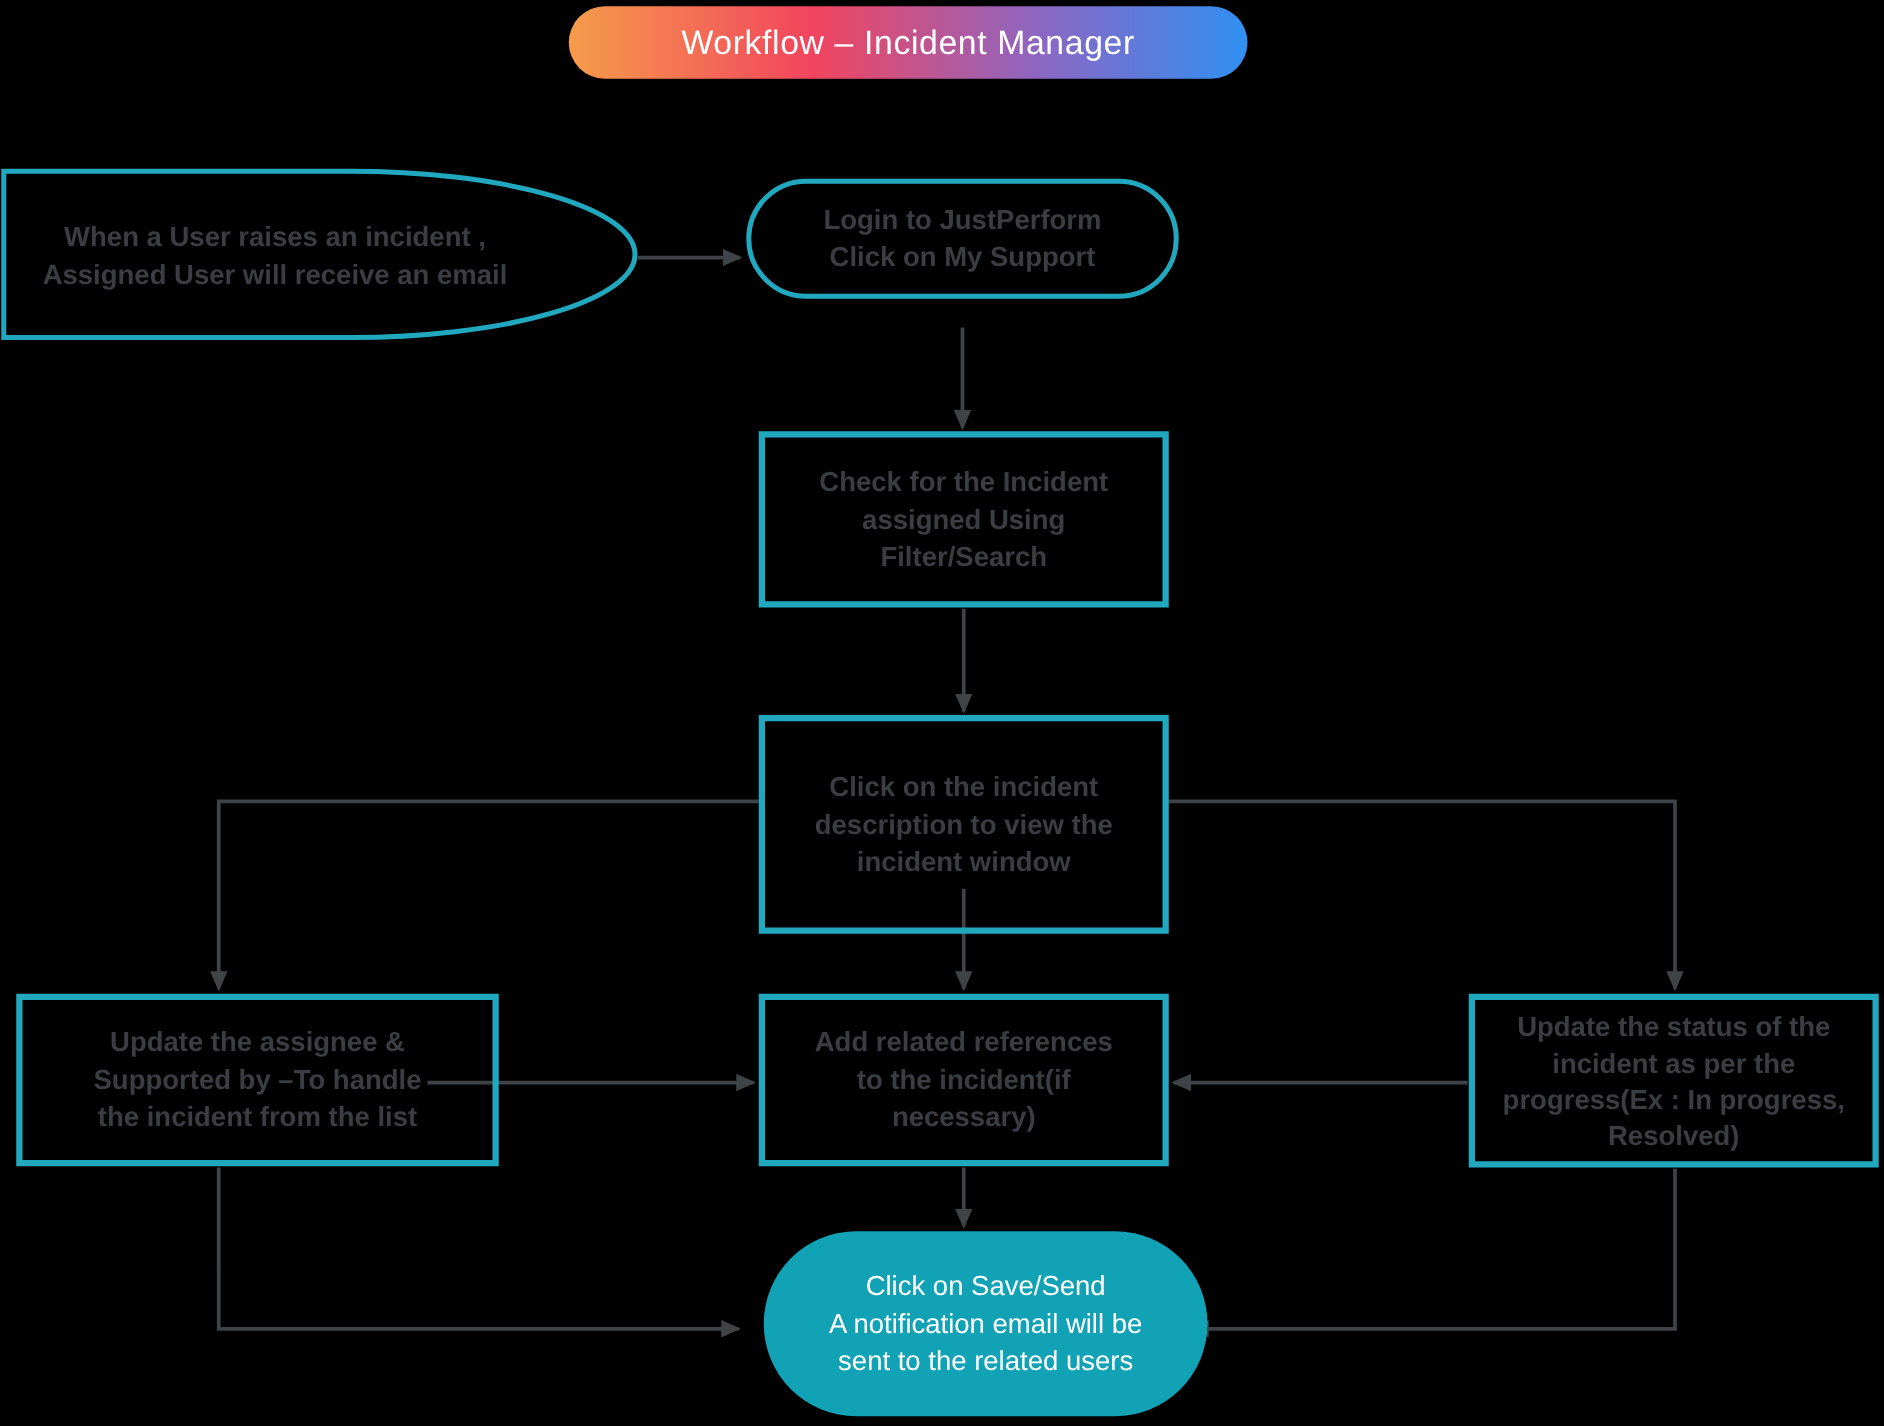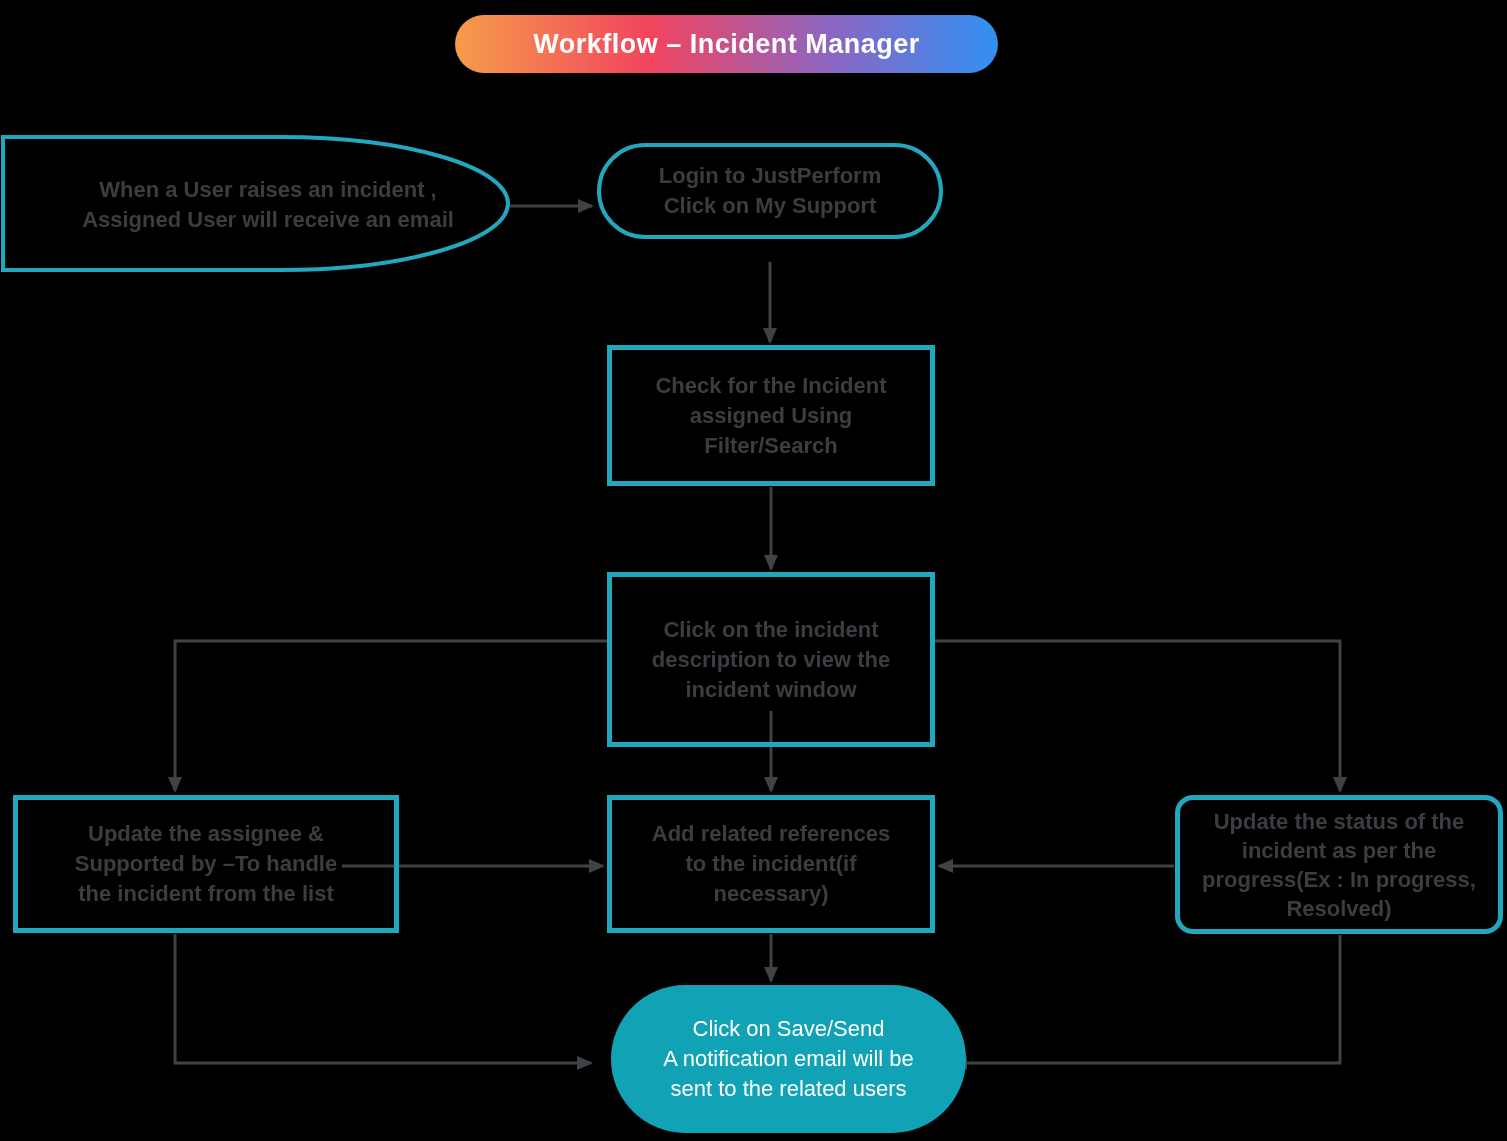--- a/index.html
+++ b/index.html
@@ -10,43 +10,42 @@
     overflow:hidden;
     font-family:"Liberation Sans", sans-serif;
   }
   .abs{position:absolute;box-sizing:border-box;}
   
   .title-pill{
     left:455px;top:5px;width:543px;height:58px;
     border-radius:29px;
     background:linear-gradient(90deg,#F59C4A 0%,#F2445E 36%,#8A67C4 70%,#3090F2 100%);
     display:flex;align-items:center;justify-content:center;
-    color:#FFFFFF;font-size:27px;font-weight:bold;letter-spacing:0.5px;margin-top:10px;
+    color:#FFFFFF;font-size:27px;font-weight:normal;letter-spacing:0.5px;
   }
   
   .node{
     display:flex;align-items:center;justify-content:center;
     text-align:center;color:#3A3E42;font-size:22px;font-weight:bold;
     line-height:30px;white-space:pre-line;
   }
   .node-trigger-text{
     left:5px;top:165px;width:430px;height:80px;
     background:transparent;
-    margin-left:48px;
   }
   .node-login{
     left:597px;top:143px;width:346px;height:96px;
     border:4px solid #22A8BE;border-radius:59px;
   }
   .node-rect{border:5px solid #22A8BE;}
   .node-check   {left:607px;top:345px;width:328px;height:141px;}
   .node-view    {left:607px;top:572px;width:328px;height:175px;}
   .node-assignee{left:13px ;top:795px;width:386px;height:138px;}
   .node-comments{left:607px;top:795px;width:328px;height:138px;}
-  .node-status  {left:1175px;top:795px;width:328px;height:139px;line-height:29px;border-radius:18px;}
+  .node-status  {left:1175px;top:795px;width:328px;height:139px;line-height:29px;}
   .node-save{
     left:611px;top:985px;width:355px;height:148px;
     background:#12A2B6;border-radius:74px;
     color:#FFFFFF;font-weight:normal;line-height:30px;
   }
   svg.connector-layer{position:absolute;left:0;top:0;}
   svg .edge{stroke:#3E4347;stroke-width:3;fill:none;}
   svg .shape-outline{stroke:#22A8BE;stroke-width:4;fill:none;}
 </style>
 </head>

